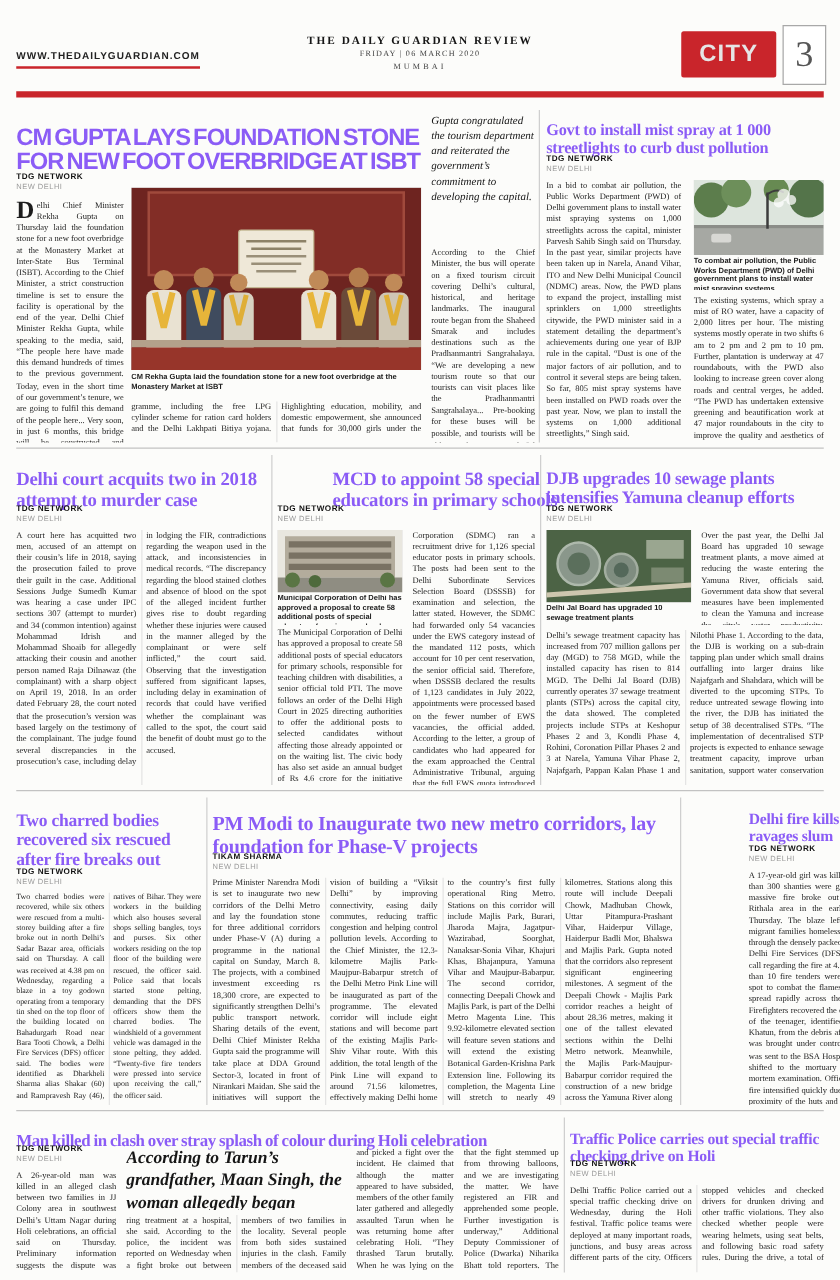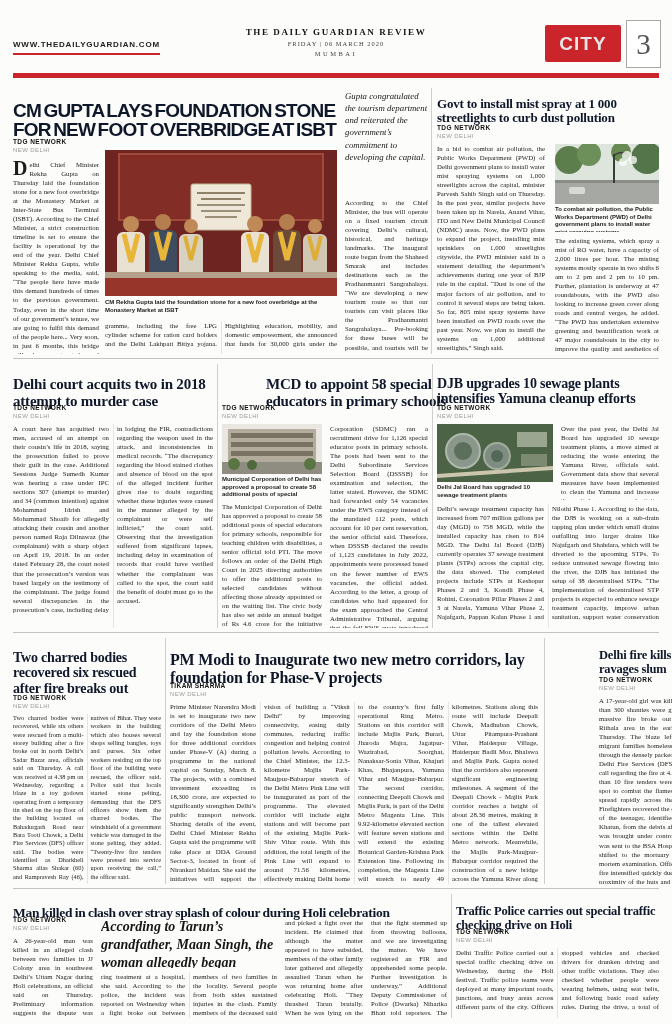--- a/index.html
+++ b/index.html
@@ -18,21 +18,21 @@
   .mc .date{font-size:6.5px;letter-spacing:1px;color:#444;margin-top:3px;}
   .mc .place{font-size:6.5px;letter-spacing:2.5px;color:#444;margin-top:3px;}
   .citybox{background:var(--red);color:#e5e5e5;font-family:"Liberation Sans",sans-serif;
         font-weight:bold;font-size:19px;letter-spacing:1px;display:flex;align-items:center;
         justify-content:center;border-radius:2px;}
   .pnum{border:1px solid #a8a8a8;display:flex;align-items:center;justify-content:center;
         font-size:29px;color:#555;background:#fff;}
   .redbar{background:var(--red);}
 
   
-  .hl{font-weight:bold;color:#0f172a;overflow:hidden;}
+  .hl{font-weight:bold;color:#8b5cf6;overflow:hidden;}
   .hl-xl{font-family:"Liberation Sans",sans-serif;font-size:19px;line-height:1.03;
         letter-spacing:-.8px;word-spacing:-2px;}
   .hl-serif{font-family:"Liberation Serif",serif;line-height:1.12;letter-spacing:-.2px;}
   .fs16{font-size:16px;} .fs15{font-size:15px;} .fs14{font-size:14px;}
   .fs13{font-size:13px;} .fs125{font-size:12.5px;}
   .fs135{font-size:13.5px;white-space:nowrap;letter-spacing:-.3px;word-spacing:-.5px;}
 
   
   .byline{font-family:"Liberation Sans",sans-serif;line-height:1.2;}
   .byline .who{font-size:6.5px;font-weight:bold;letter-spacing:.4px;color:#111;}

